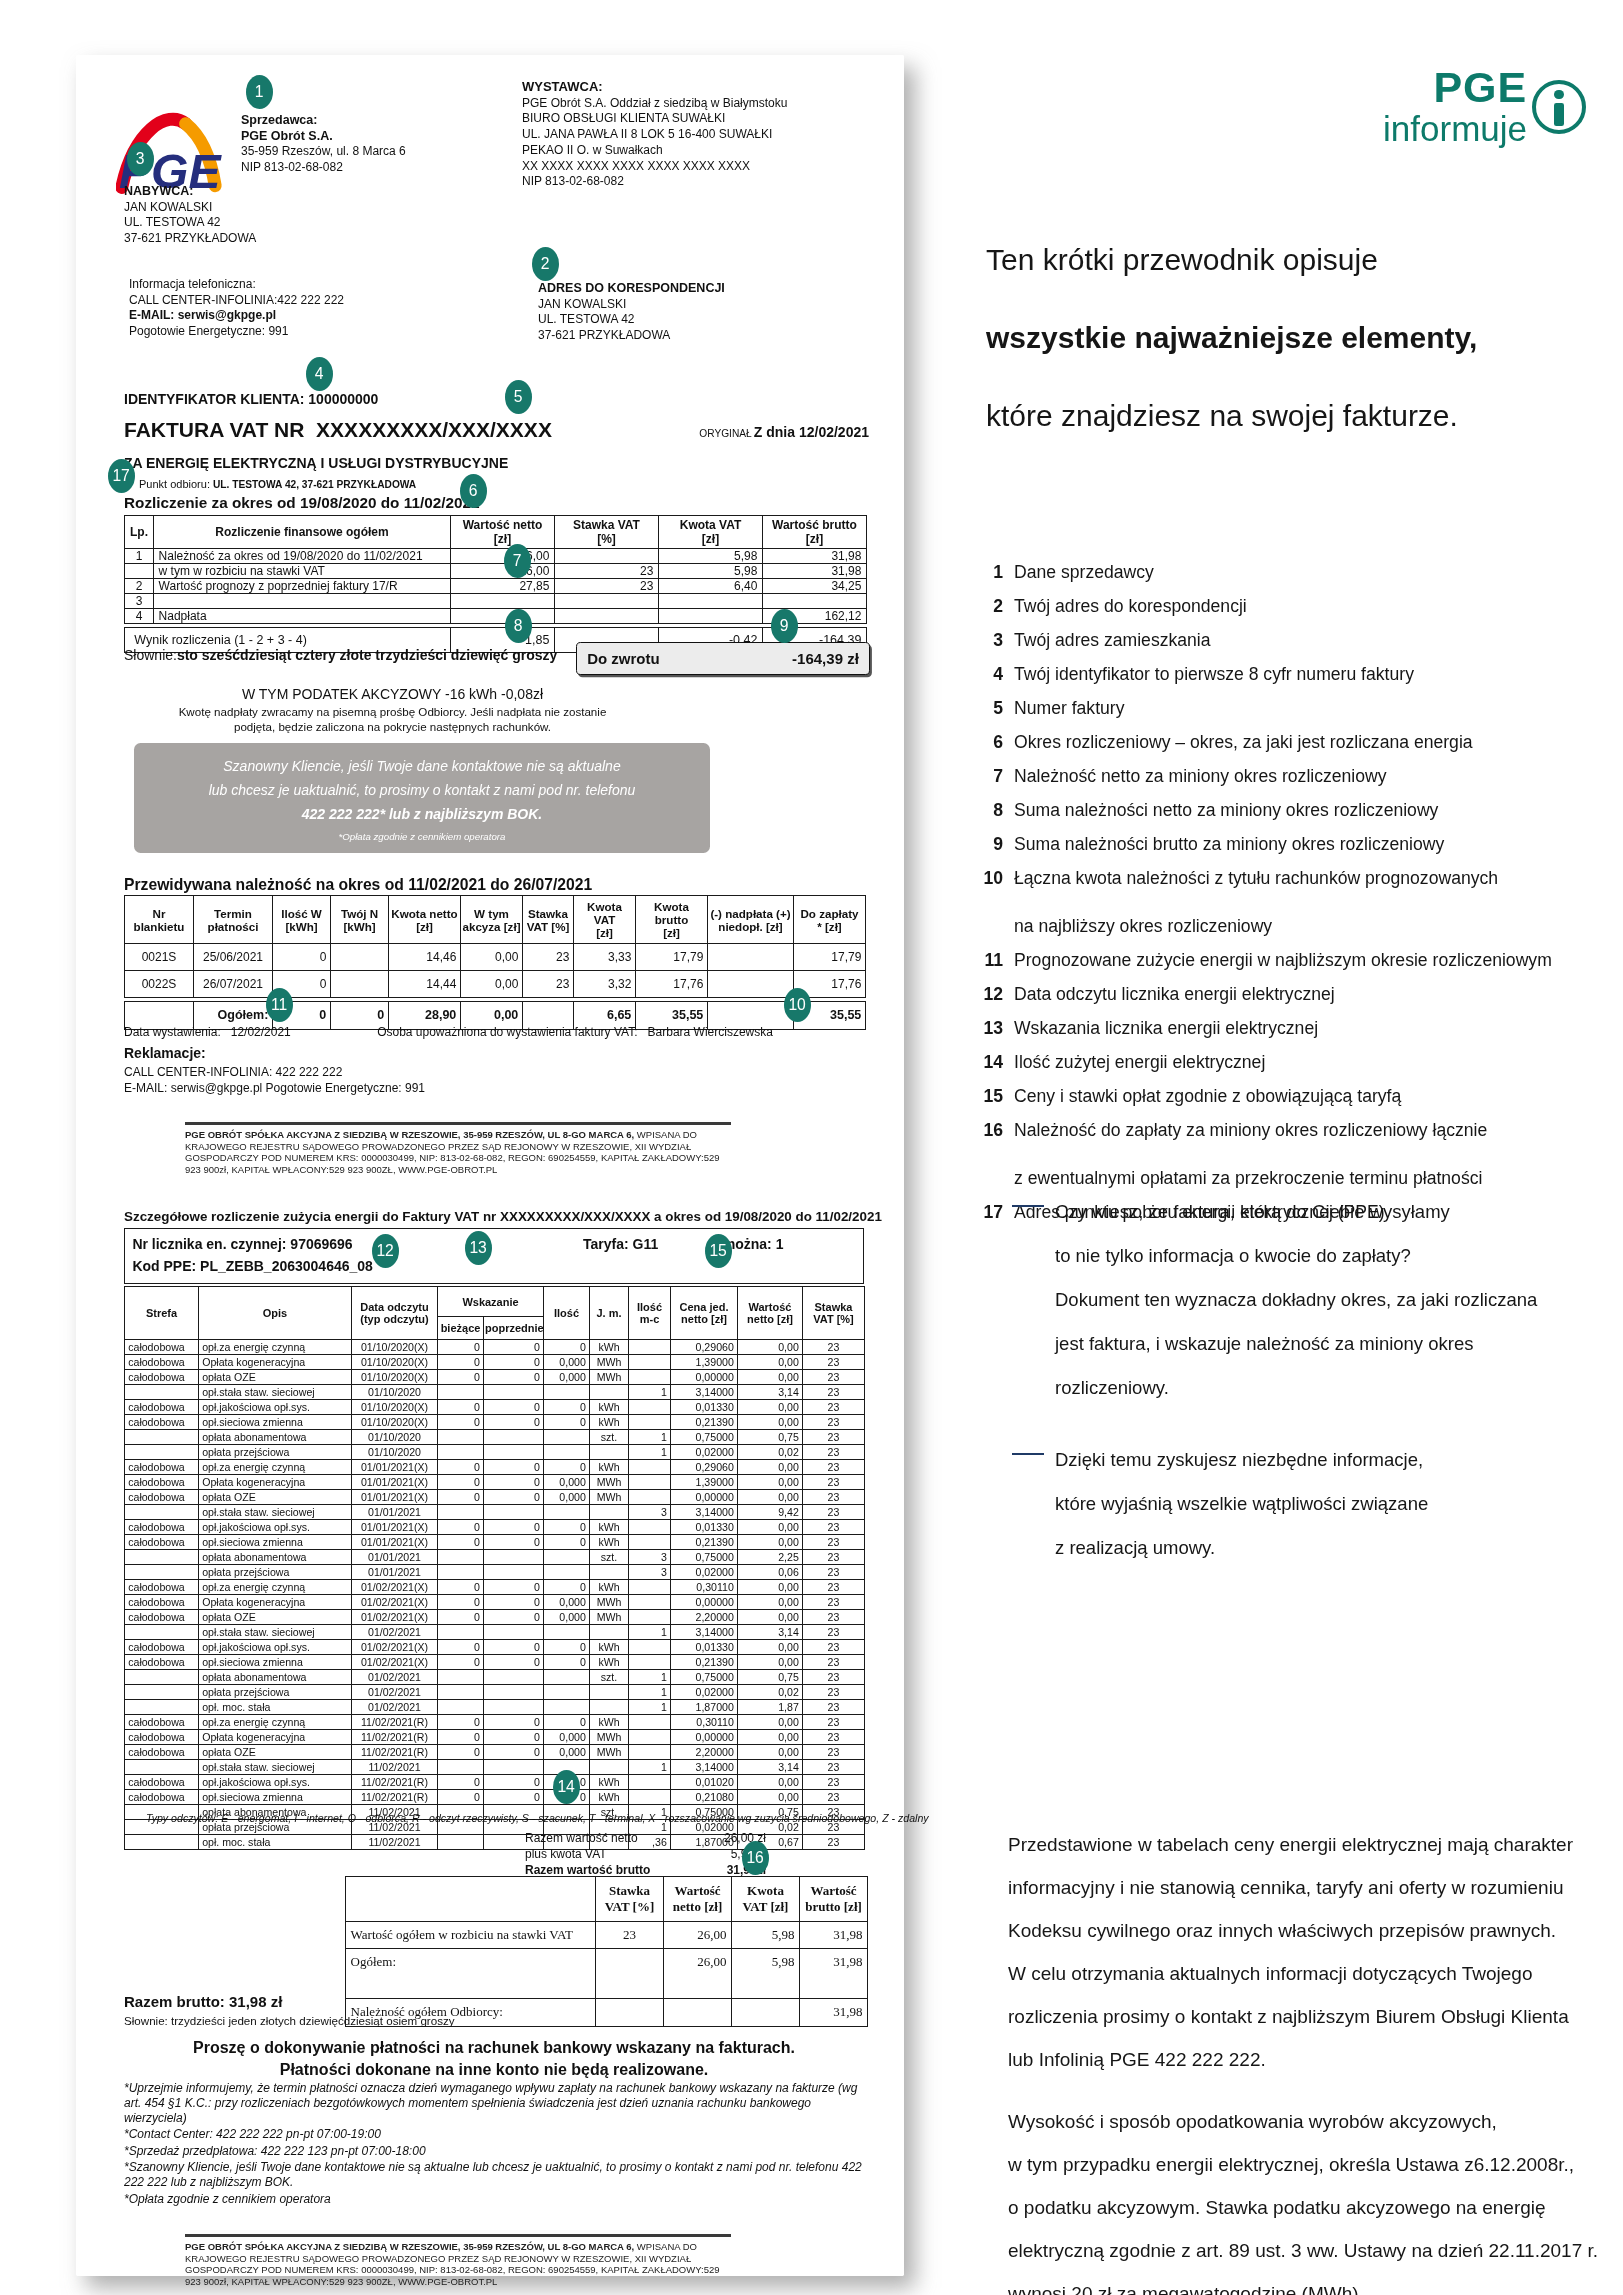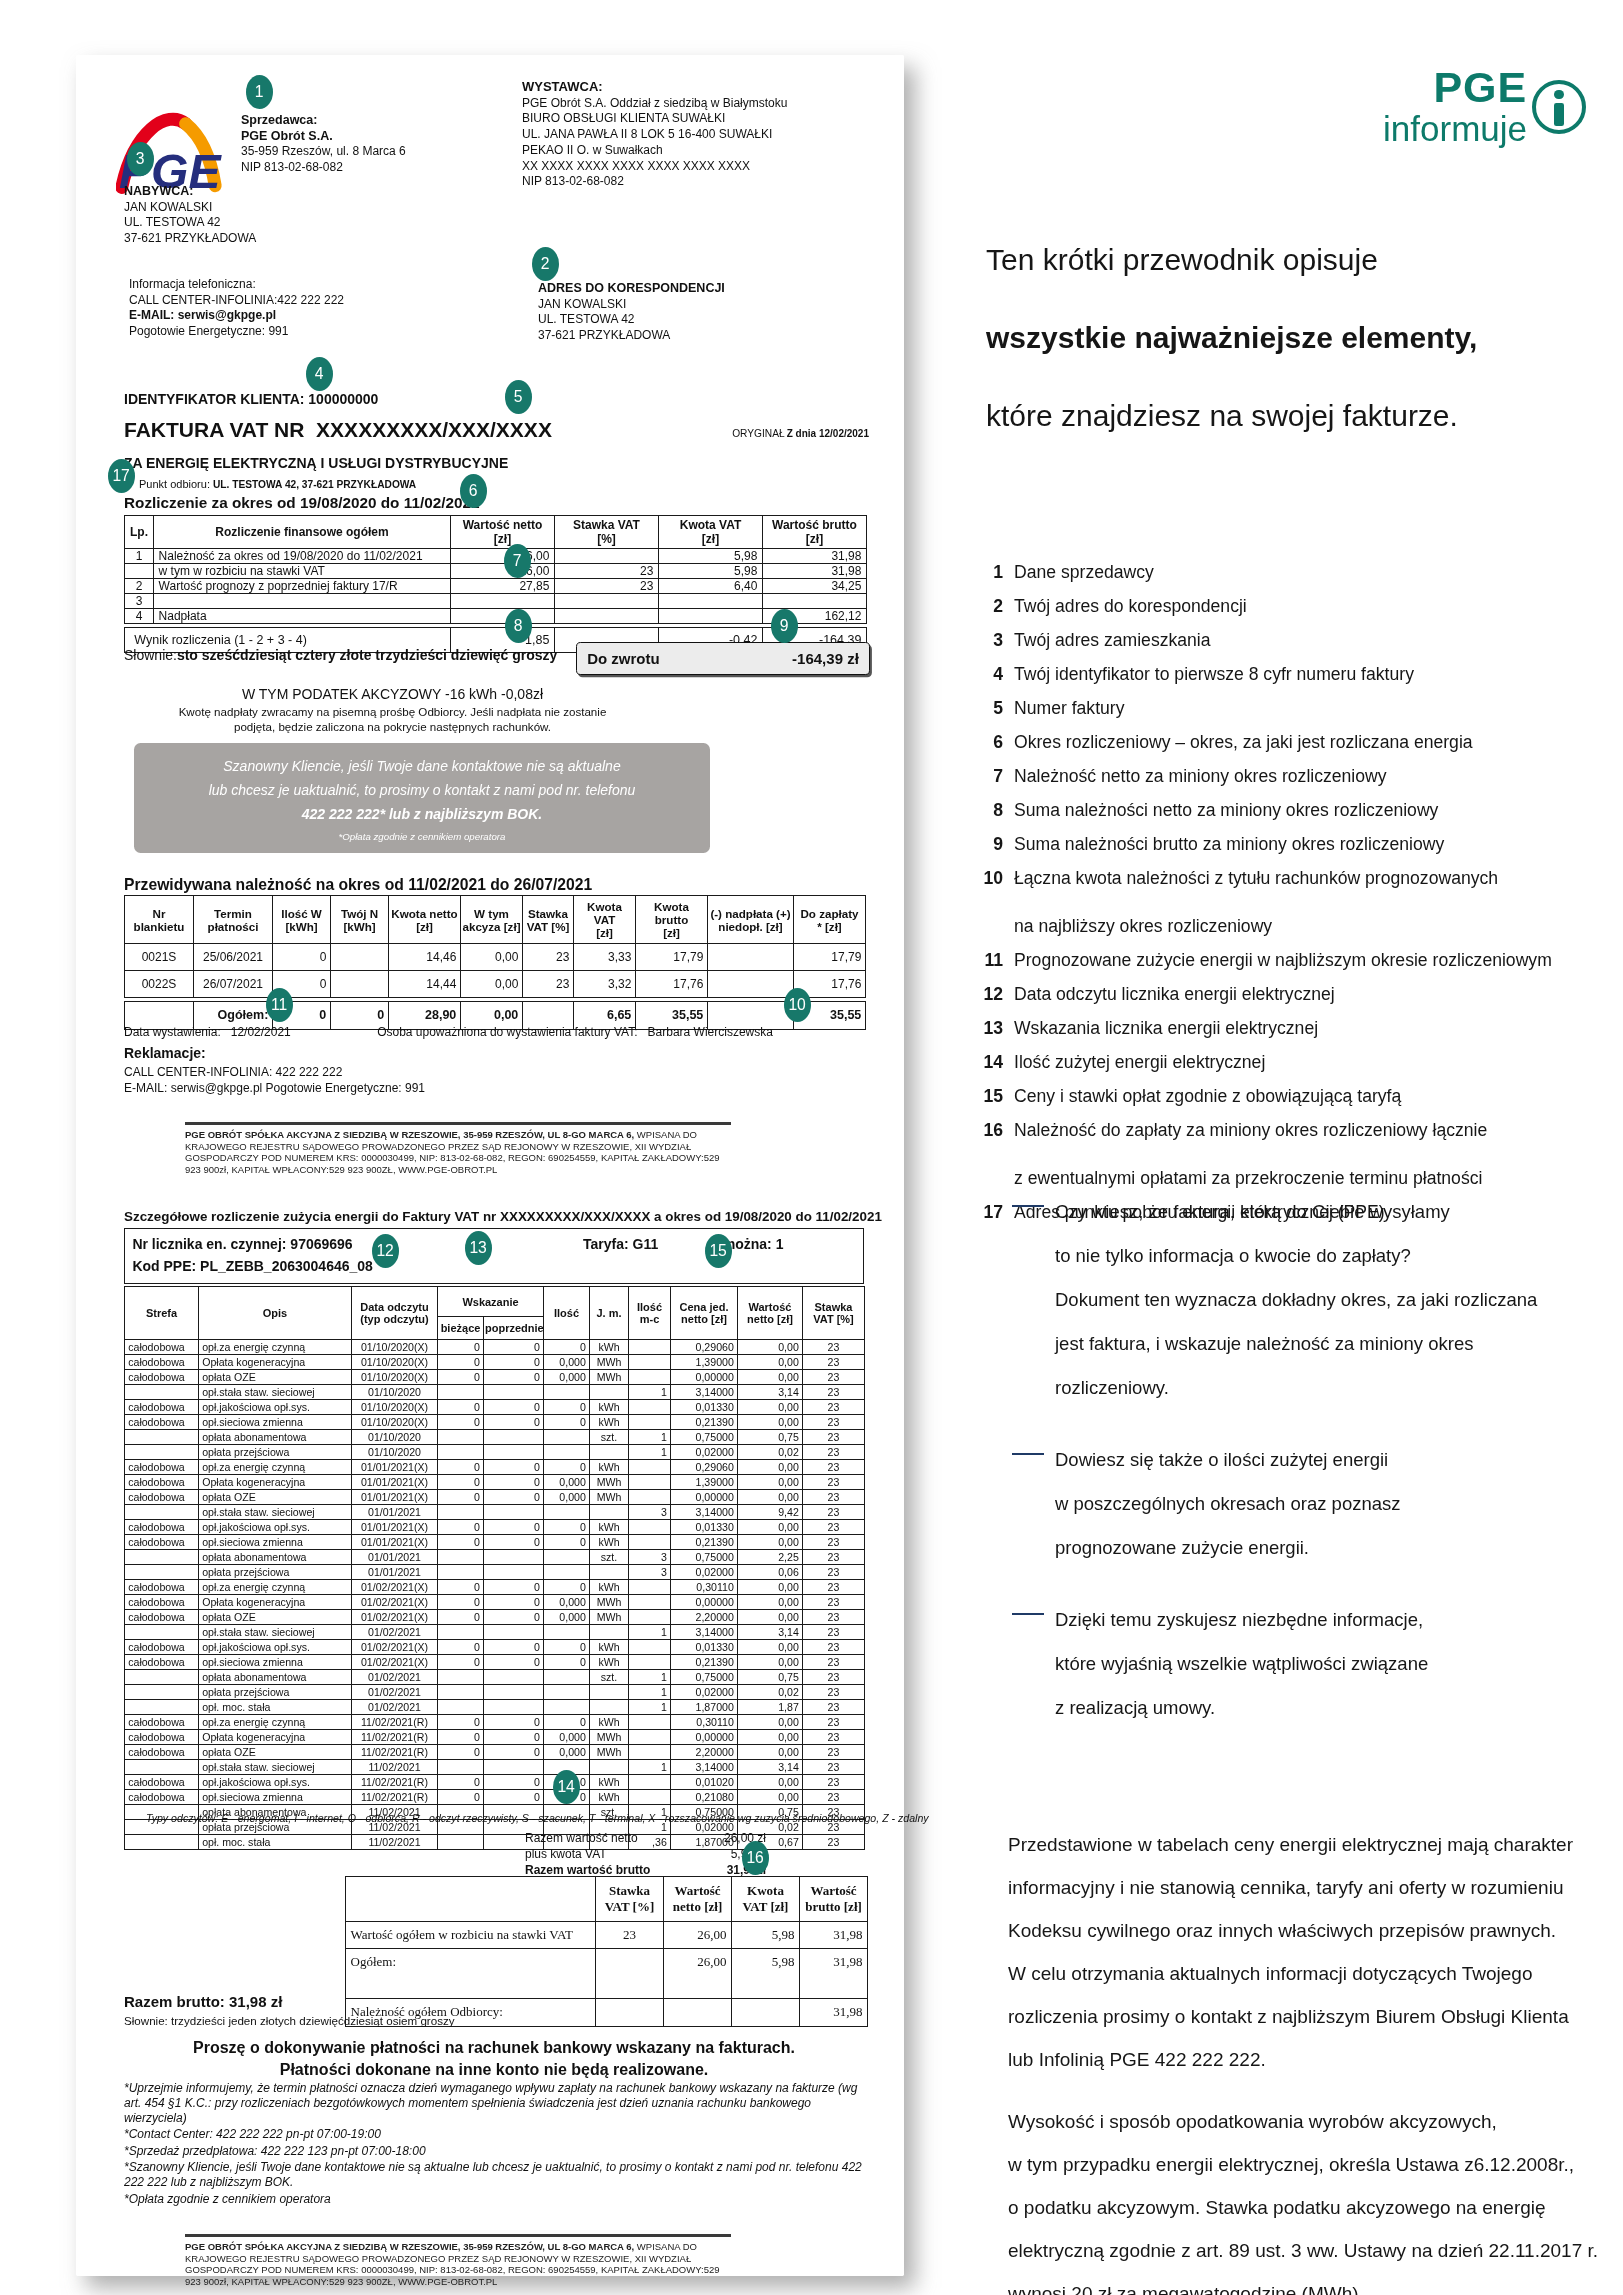--- a/index.html
+++ b/index.html
@@ -169,21 +169,21 @@
     <span>100000000</span>
   </div>
 
   <div class="abs" style="left:124px;top:418px;width:745px;display:flex;justify-content:space-between;align-items:baseline;text-align:right;">
     <div class="b" style="font-size:21px;">
       <span>FAKTURA VAT NR</span>&nbsp;
       <span>XXXXXXXXX/XXX/XXXX</span>
     </div>
     <div>
       <span style="font-size:10.2px;">ORYGINAŁ</span>
-      <span class="b" style="font-size:10px;">Z dnia 12/02/2021</span>
+      <span class="b" style="font-size:14px;">Z dnia 12/02/2021</span>
     </div>
   </div>
   <div class="abs b" style="left:124px;top:455px;font-size:14px;">ZA ENERGIĘ ELEKTRYCZNĄ I USŁUGI DYSTRYBUCYJNE</div>
 
   <div class="abs" style="left:139px;top:478px;font-size:11px;">
     <span>Punkt odbioru:</span>
     <span class="b" style="font-size:10.2px;">UL. TESTOWA 42, 37-621 PRZYKŁADOWA</span>
   </div>
   <div class="abs b" style="left:124px;top:494px;font-size:15.3px;">Rozliczenie za okres od 19/08/2020 do 11/02/2021</div>
 
@@ -1102,28 +1102,20 @@
           <div>Czy wiesz, że faktura, którą do Ciebie wysyłamy</div>
           <div>to nie tylko informacja o kwocie do zapłaty?</div>
           <div>Dokument ten wyznacza dokładny okres, za jaki rozliczana</div>
           <div>jest faktura, i wskazuje należność za miniony okres</div>
           <div>rozliczeniowy.</div>
         </div>
       </div>
       <div class="dash-para">
         <span class="dash"></span>
         <div class="para-lines">
-          <div>Dowiesz się także o ilości zużytej energii</div>
-          <div>w poszczególnych okresach oraz poznasz</div>
-          <div>prognozowane zużycie energii.</div>
-        </div>
-      </div>
-      <div class="dash-para">
-        <span class="dash"></span>
-        <div class="para-lines">
           <div>Dzięki temu zyskujesz niezbędne informacje,</div>
           <div>które wyjaśnią wszelkie wątpliwości związane</div>
           <div> z realizacją umowy.</div>
         </div>
       </div>
     </div>
 
   <div class="bottom-paras">
       <div class="bottom-para">
         <div class="para-lines">

